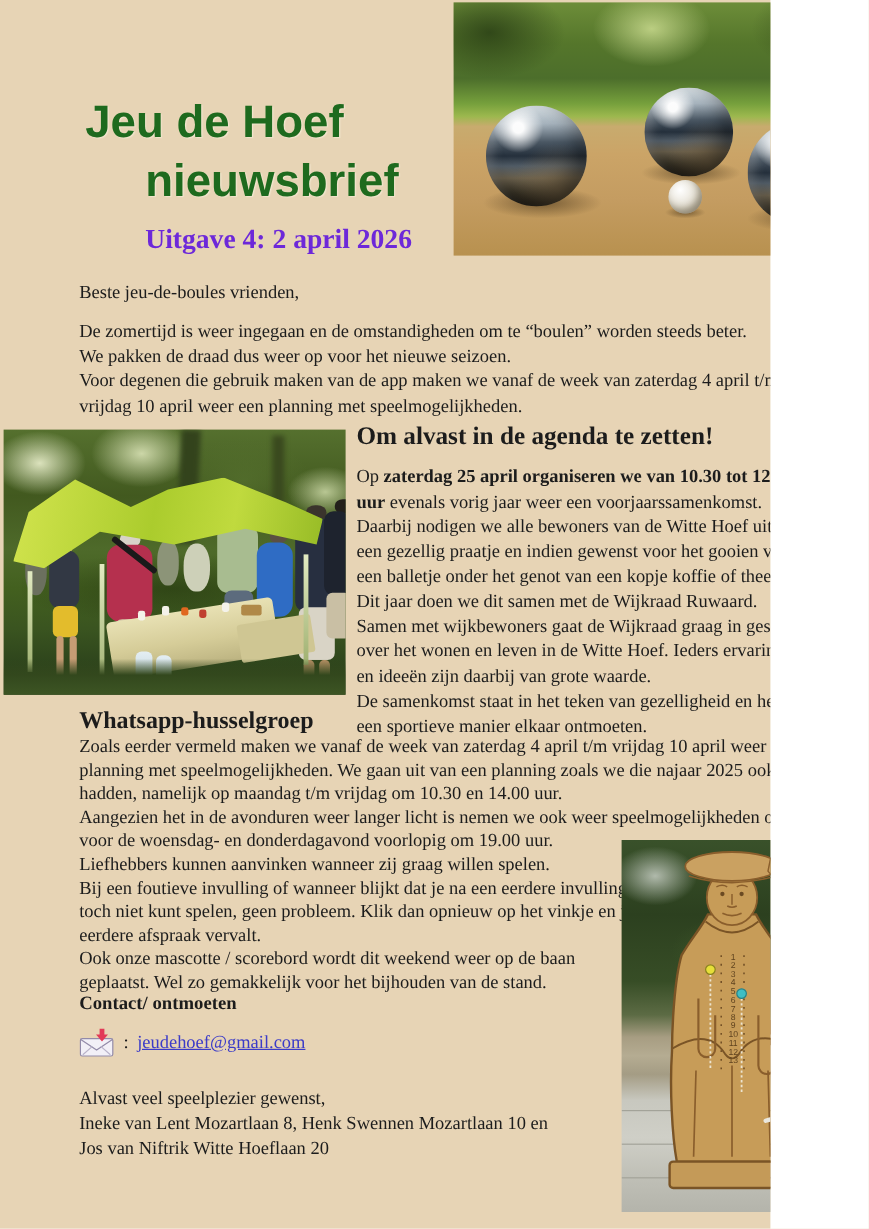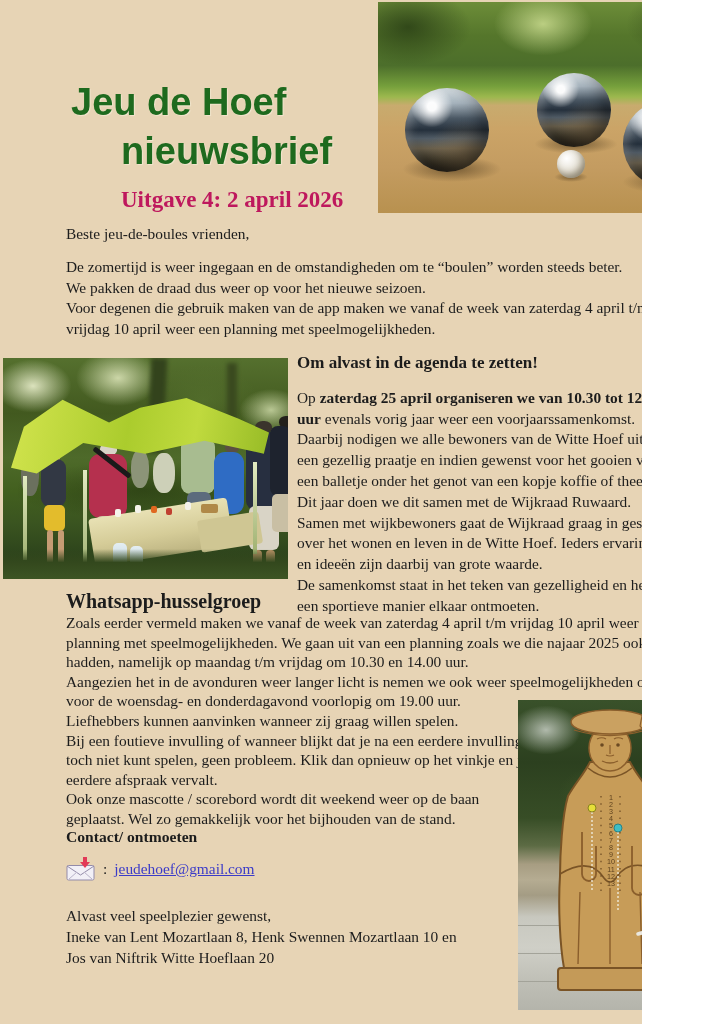--- a/index.html
+++ b/index.html
@@ -16,28 +16,28 @@
 
   
   .title{
     left:71px;top:78px;
     font-family:"Liberation Sans","DejaVu Sans",sans-serif;
     font-weight:bold;font-size:38px;line-height:49px;color:#1e6a1e;
     text-shadow:1px 1px 1px rgba(252,246,228,.55);
   }
   .title .line2{margin-left:50px;display:block;}
   .issue{
-    left:121px;top:190px;font-weight:bold;font-size:23px;color:#be185d;
-  }
-
-  
-  .intro{left:66px;top:224px;width:622px;}
+    left:121px;top:190px;font-weight:bold;font-size:23px;color:#6d28d9;
+  }
+
+  
+  .intro{left:66px;top:234px;width:622px;}
   .intro .sal{margin:0 0 12px 0;}
   .agenda{left:297px;top:353px;width:424px;}
-  .agenda h2{font-size:17px;margin:0 0 14px 0;}
+  .agenda h2{font-size:21px;margin:0 0 14px 0;}
   .whatsapp{left:66px;top:591px;width:652px;line-height:19.6px;}
   .whatsapp h3{font-size:20px;margin:0 0 2px 0;line-height:20px;}
   .contact{left:66px;top:827px;width:470px;}
   .contact h3{font-size:15.6px;margin:0 0 2px 0;line-height:20px;}
   .email-row{margin-top:10px;display:flex;align-items:center;gap:7px;}
   .email-row a{color:#3b3bc8;}
   .signoff{left:66px;top:906px;width:470px;}
   p{margin:0;}
 
   

